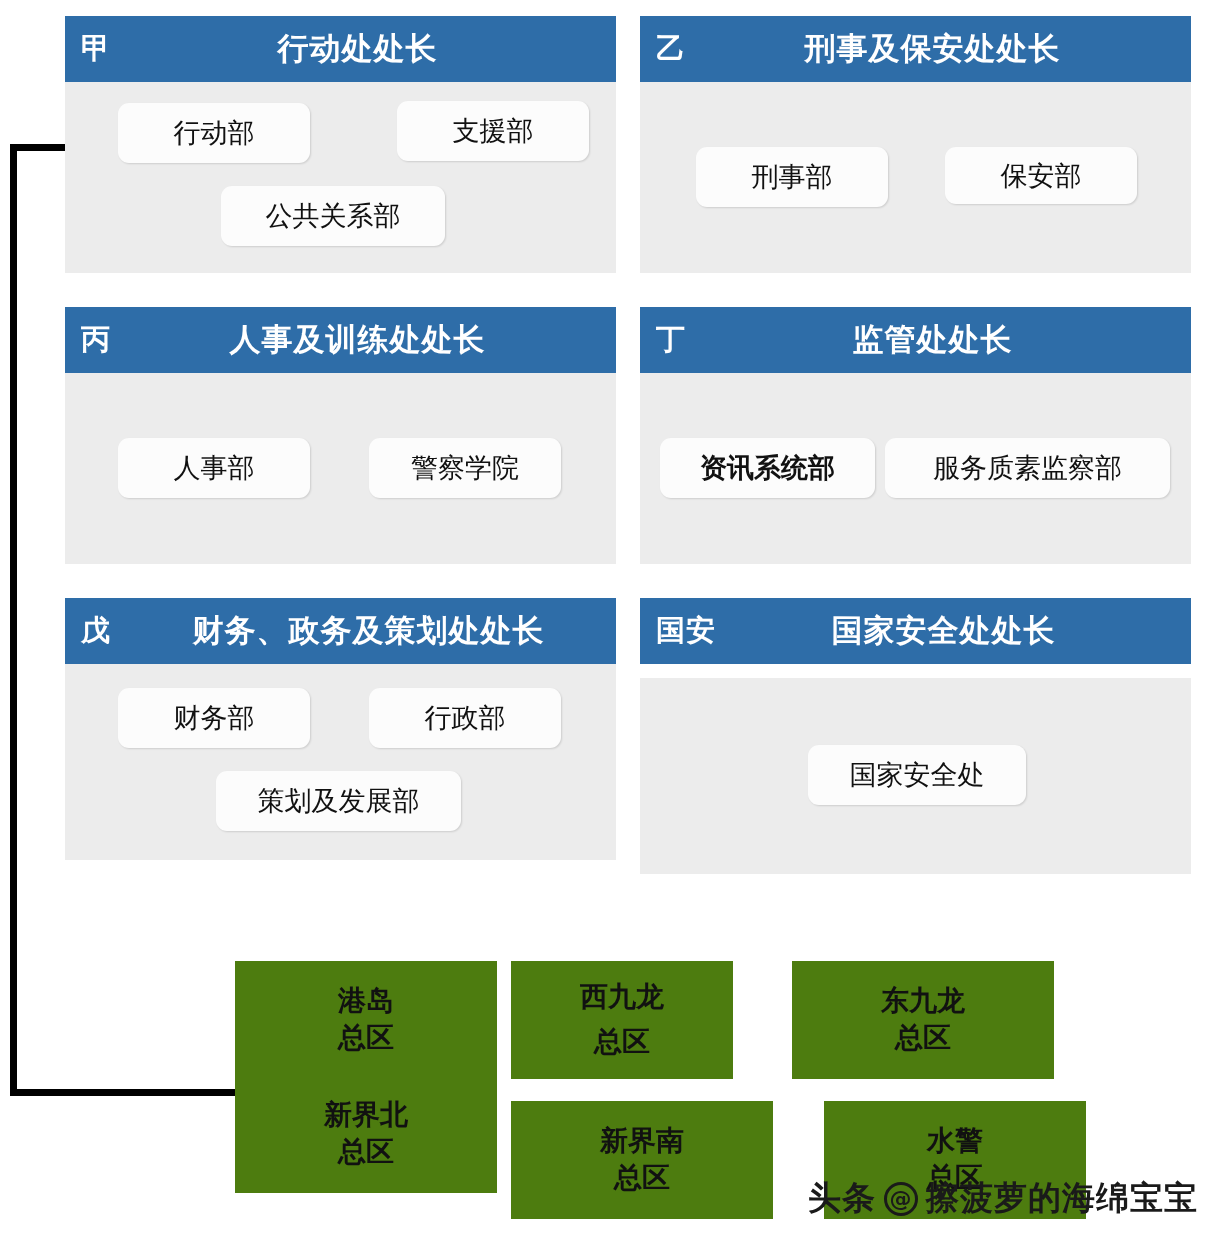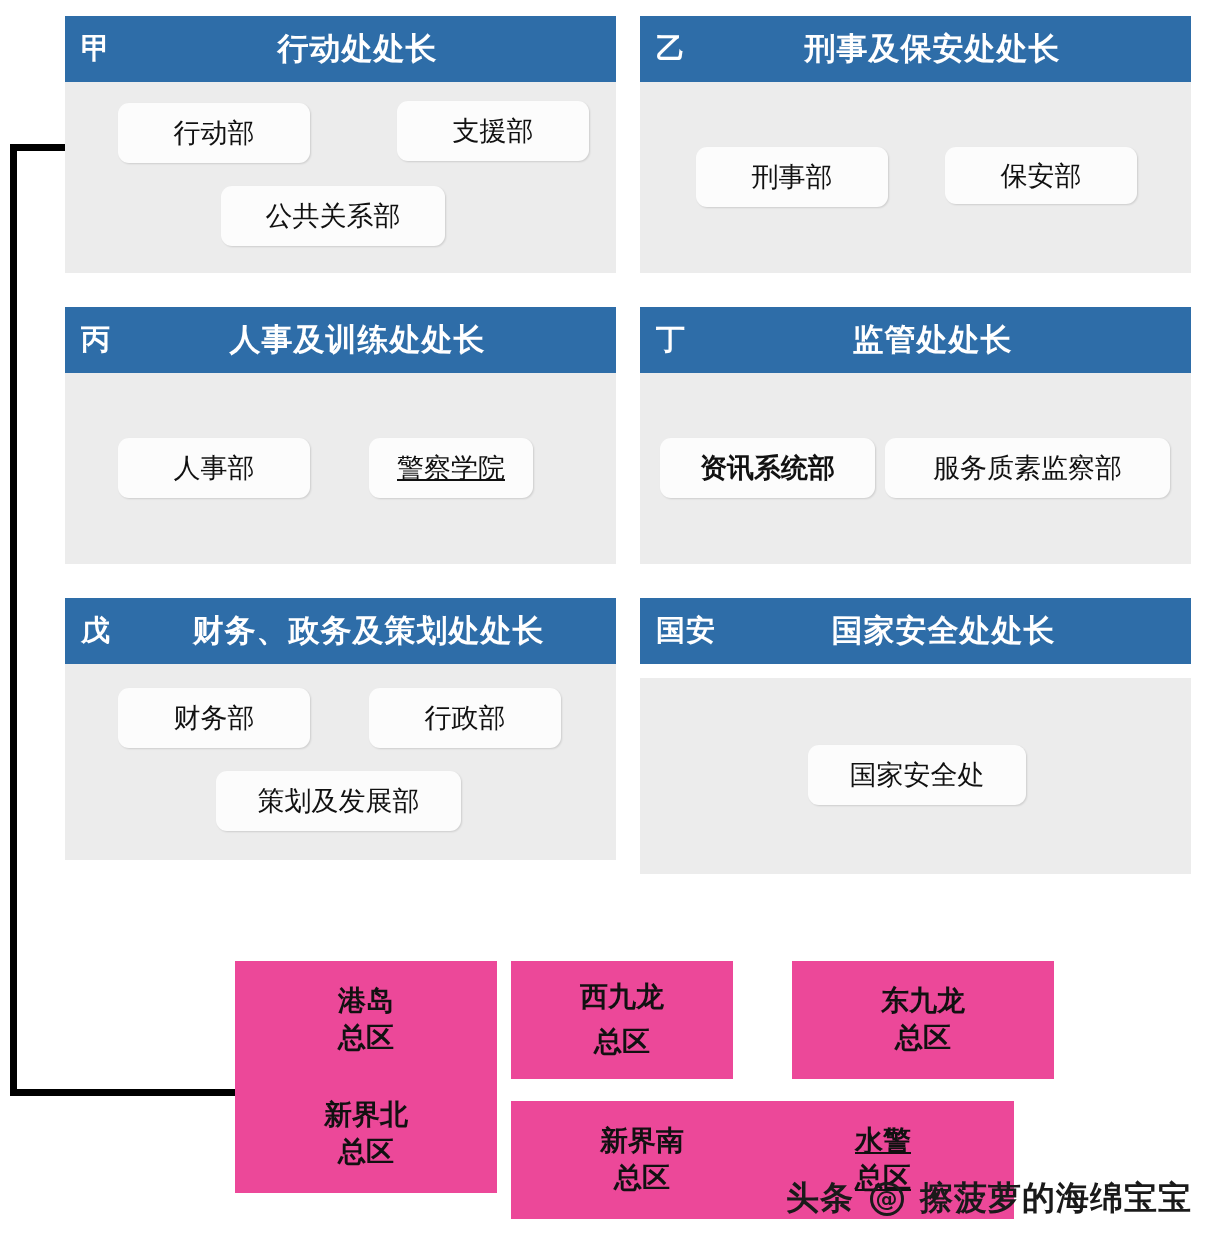--- a/index.html
+++ b/index.html
@@ -78,21 +78,21 @@
     font-size: 27px;
     font-weight: normal;
     white-space: nowrap;
     box-sizing: border-box;
     border-radius: 11px;
   }
 
   
   .region {
     position: absolute;
-    background: #ec4899;
+    background: #4d7c0f;
     display: flex;
     flex-direction: column;
     align-items: center;
     justify-content: center;
     color: #111111;
     font-size: 28px;
     font-weight: bold;
     line-height: 1.32;
     box-sizing: border-box;
   }
@@ -100,30 +100,30 @@
 
   
   .conn {
     position: absolute;
     background: #000000;
   }
 
   
   #watermark {
     position: absolute;
-    left: 786px;
+    left: 808px;
     top: 1176px;
     font-size: 33px;
     font-weight: bold;
     color: #1a1a1a;
     white-space: nowrap;
     letter-spacing: 1px;
     display: flex;
     align-items: center;
-    gap: 16px;
+    gap: 8px;
   }
   #watermark .wm-at {
     display: inline-flex;
     align-items: center;
     justify-content: center;
     width: 34px;
     height: 34px;
     border: 3px solid #1a1a1a;
     border-radius: 50%;
     font-size: 22px;
@@ -163,21 +163,21 @@
     </div>
   </div>
 
   <div class="panel" style="left:65px; top:307px;">
     <div class="panel-header">
       <div class="panel-code">丙</div>
       <div class="panel-title">人事及训练处处长</div>
     </div>
     <div class="panel-body" style="height:191px;">
       <div class="unit" style="left:53px; top:65px; width:192px; height:60px;">人事部</div>
-      <div class="unit" style="left:304px; top:65px; width:164px; height:60px;text-decoration:underline;">警察学院</div>
+      <div class="unit" style="left:304px; top:65px; width:192px; height:60px;">警察学院</div>
     </div>
   </div>
 
   <div class="panel" style="left:640px; top:307px;">
     <div class="panel-header">
       <div class="panel-code">丁</div>
       <div class="panel-title">监管处处长</div>
     </div>
     <div class="panel-body" style="height:191px;">
       <div class="unit" style="left:20px; top:65px; width:215px; height:60px;font-weight:bold;">资讯系统部</div>
@@ -221,21 +221,21 @@
   </div>
 
   <div class="region" style="left:235px; top:1075px; width:262px; height:118px;">
     <span>新界北</span>
     <span>总区</span>
   </div>
   <div class="region" style="left:511px; top:1101px; width:262px; height:118px;">
     <span>新界南</span>
     <span>总区</span>
   </div>
-  <div class="region" style="left:752px; top:1101px; width:262px; height:118px;text-decoration:underline;">
+  <div class="region" style="left:824px; top:1101px; width:262px; height:118px;">
     <span>水警</span>
     <span>总区</span>
   </div>
 
   <div id="watermark">
     <span>头条</span>
     <span class="wm-at">@</span>
     <span>擦菠萝的海绵宝宝</span>
   </div>
 

